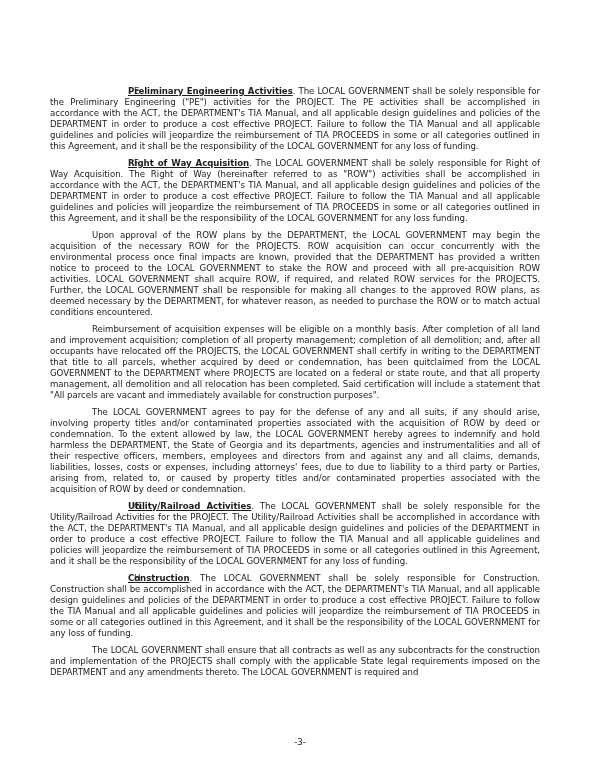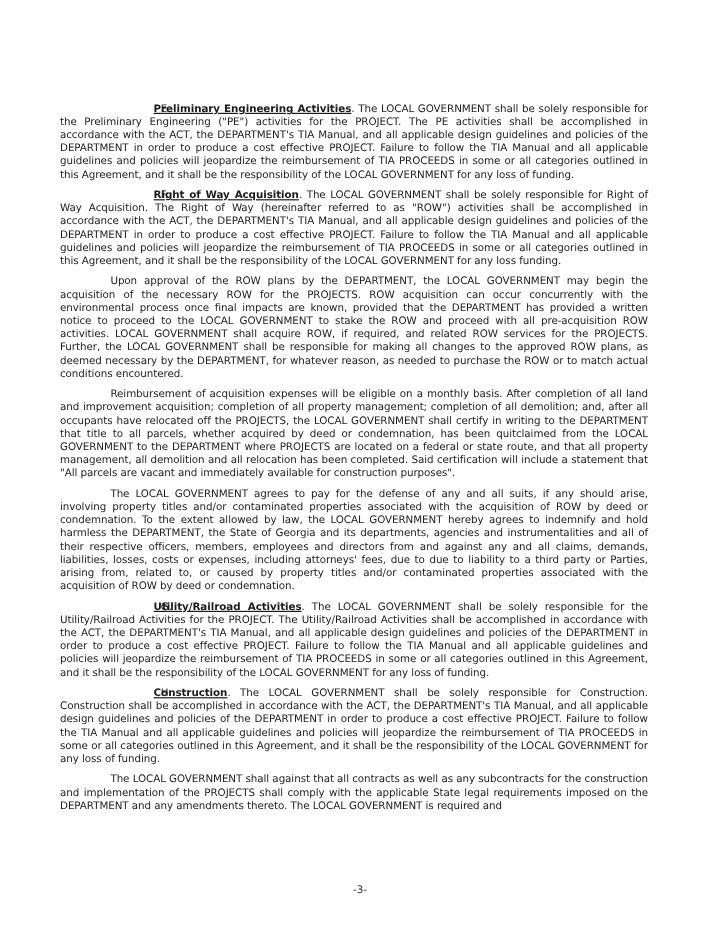--- a/index.html
+++ b/index.html
@@ -31,17 +31,17 @@
   <p class="para indent">Upon approval of the ROW plans by the DEPARTMENT, the LOCAL GOVERNMENT may begin the acquisition of the necessary ROW for the PROJECTS. ROW acquisition can occur concurrently with the environmental process once final impacts are known, provided that the DEPARTMENT has provided a written notice to proceed to the LOCAL GOVERNMENT to stake the ROW and proceed with all pre-acquisition ROW activities.  LOCAL GOVERNMENT shall acquire ROW, if required, and related ROW services for the PROJECTS.  Further, the LOCAL GOVERNMENT shall be responsible for making all changes to the approved ROW plans, as deemed necessary by the DEPARTMENT, for whatever reason, as needed to purchase the ROW or to match actual conditions encountered.</p>
 
   <p class="para indent">Reimbursement of acquisition expenses will be eligible on a monthly basis.  After completion of all land and improvement acquisition; completion of all property management; completion of all demolition; and, after all occupants have relocated off the PROJECTS, the LOCAL GOVERNMENT shall certify in writing to the DEPARTMENT that title to all parcels, whether acquired by deed or condemnation, has been quitclaimed from the LOCAL GOVERNMENT to the DEPARTMENT where PROJECTS are located on a federal or state route, and that all property management, all demolition and all relocation has been completed. Said certification will include a statement that "All parcels are vacant and immediately available for construction purposes".</p>
 
   <p class="para indent">The LOCAL GOVERNMENT agrees to pay for the defense of any and all suits, if any should arise, involving property titles and/or contaminated properties associated with the acquisition of ROW by deed or condemnation.  To the extent allowed by law, the LOCAL GOVERNMENT hereby agrees to indemnify and hold harmless the DEPARTMENT, the State of Georgia and its departments, agencies and instrumentalities and all of their respective officers, members, employees and directors  from and against any and all claims, demands, liabilities, losses, costs or expenses, including attorneys' fees, due to due to liability to a third party or Parties, arising from, related to, or caused by property titles and/or contaminated properties associated with the acquisition of ROW by deed or  condemnation.</p>
 
   <p class="para indent"><span class="letter">G.</span><span class="heading">Utility/Railroad Activities</span><span>.  The LOCAL GOVERNMENT shall be solely responsible for the Utility/Railroad Activities for the PROJECT.  The Utility/Railroad Activities shall be accomplished in accordance with the ACT, the DEPARTMENT's TIA Manual, and all applicable design guidelines and policies of the DEPARTMENT in order to produce a cost effective PROJECT.  Failure to follow the TIA Manual and all applicable guidelines and policies will jeopardize the reimbursement of TIA PROCEEDS in some or all categories outlined in this Agreement, and it shall be the responsibility of the LOCAL GOVERNMENT for any loss of funding.</span></p>
 
   <p class="para indent"><span class="letter">H.</span><span class="heading">Construction</span><span>.  The LOCAL GOVERNMENT shall be solely responsible for Construction. Construction shall be accomplished in accordance with the ACT, the DEPARTMENT's TIA Manual, and all applicable design guidelines and policies of the DEPARTMENT in order to produce a cost effective PROJECT. Failure to follow the TIA Manual and all applicable guidelines and policies will jeopardize the reimbursement of TIA PROCEEDS in some or all categories outlined in this Agreement, and it shall be the responsibility of the LOCAL GOVERNMENT for any loss of funding.</span></p>
 
-  <p class="para indent">The LOCAL GOVERNMENT shall against that all contracts as well as any subcontracts for the construction and implementation of the PROJECTS shall comply with the applicable State legal requirements imposed on the DEPARTMENT and any amendments thereto.  The LOCAL GOVERNMENT is required and</p>
+  <p class="para indent">The LOCAL GOVERNMENT shall ensure that all contracts as well as any subcontracts for the construction and implementation of the PROJECTS shall comply with the applicable State legal requirements imposed on the DEPARTMENT and any amendments thereto.  The LOCAL GOVERNMENT is required and</p>
 
 </div>
 
 <div class="footer">-3-</div>
 
 </body></html>

